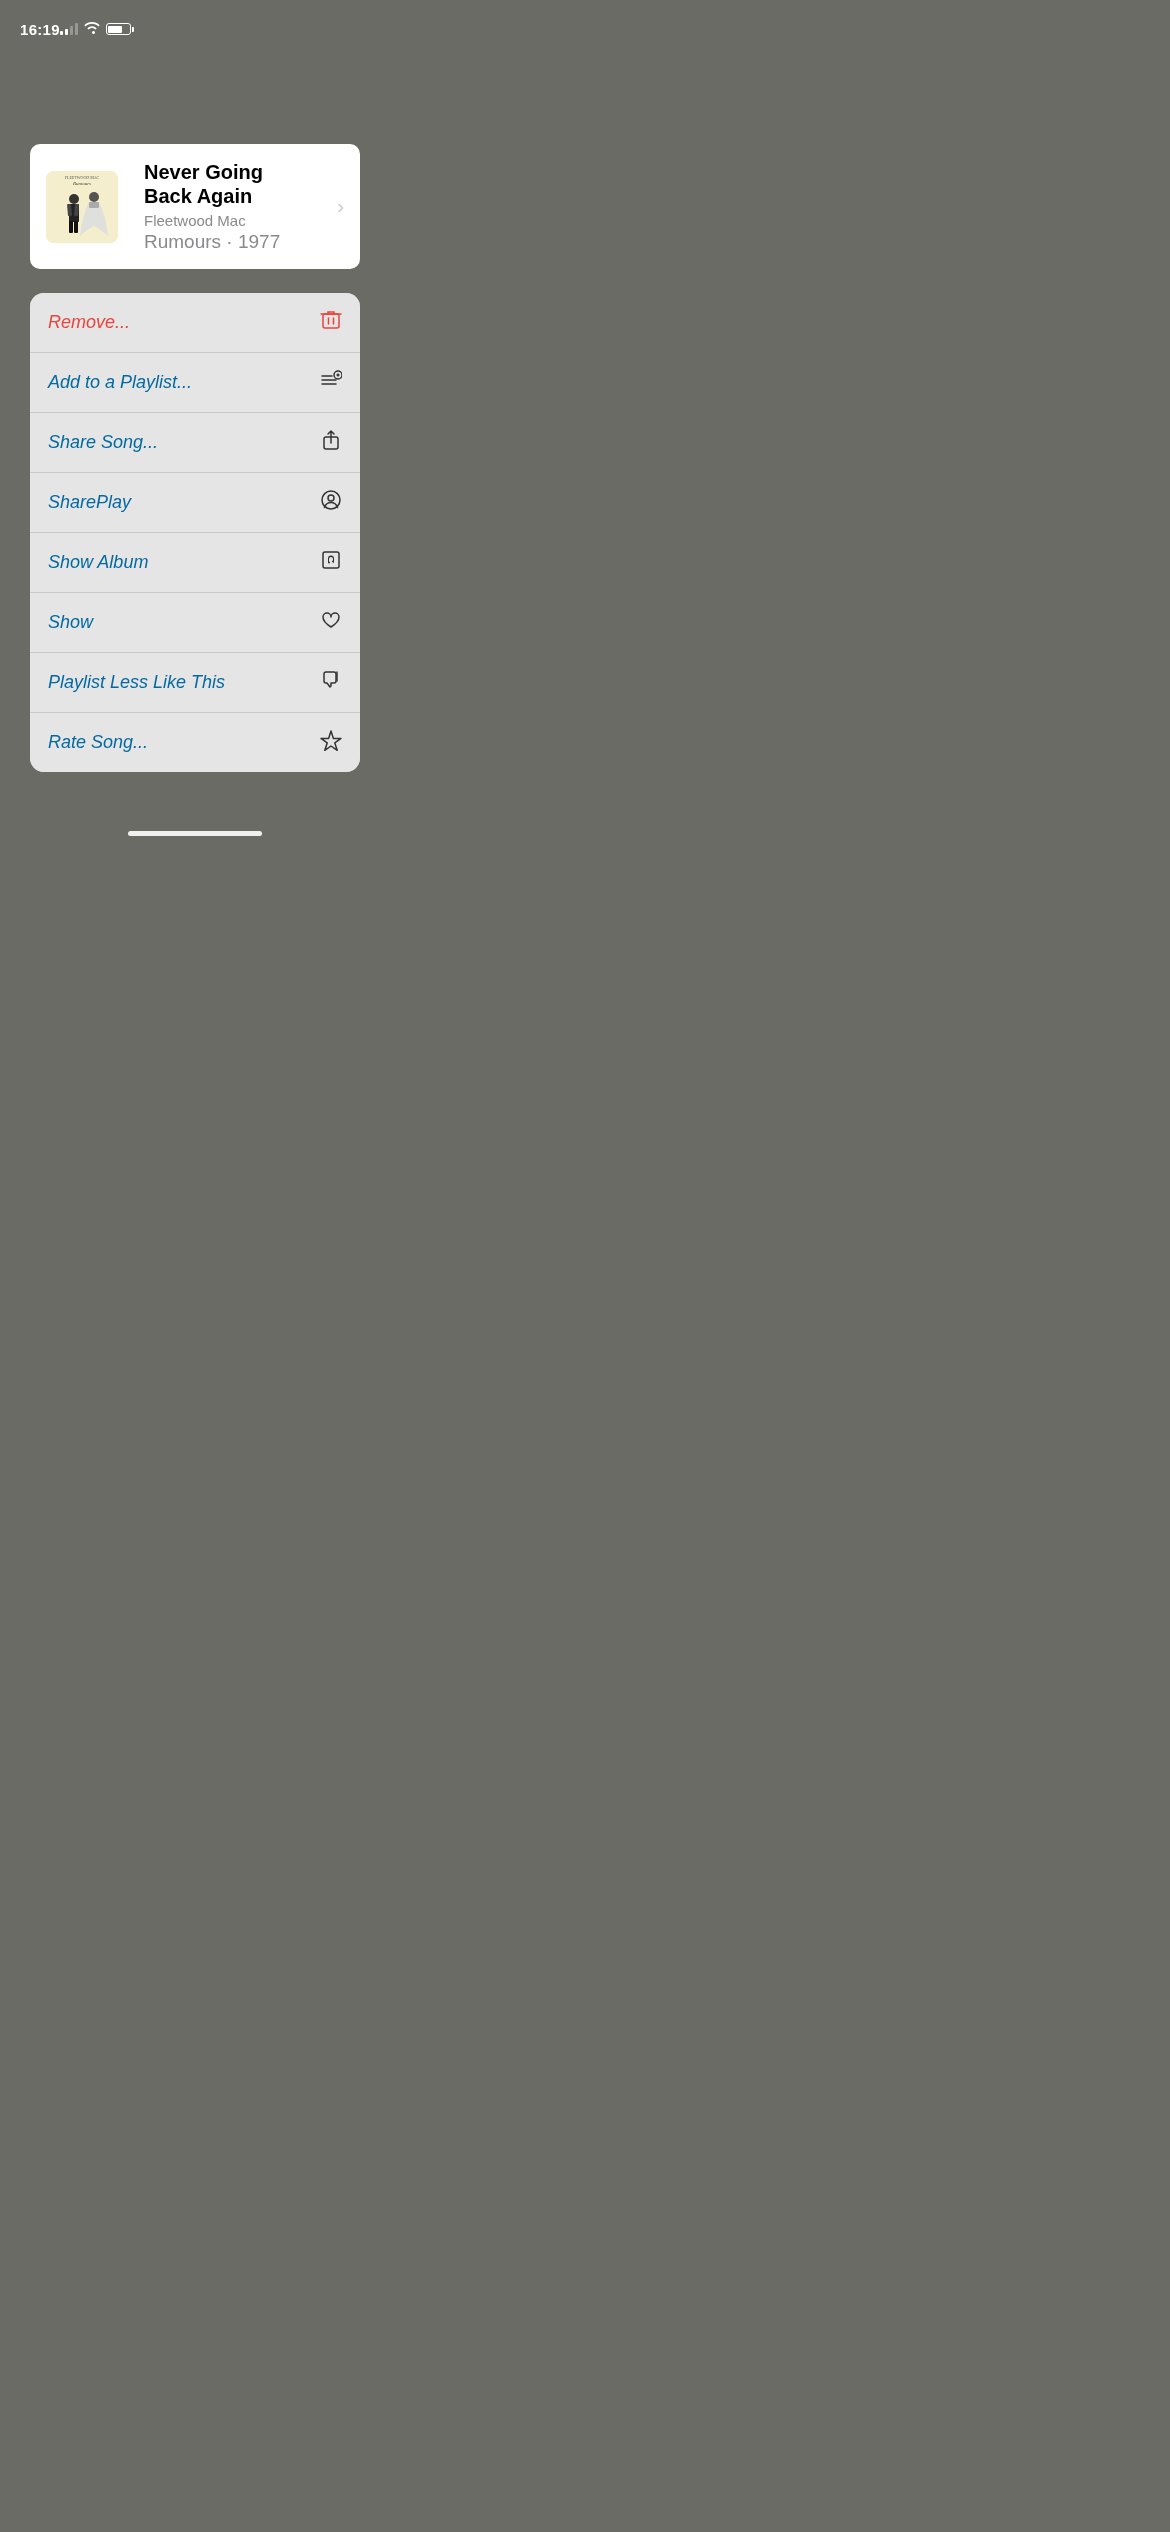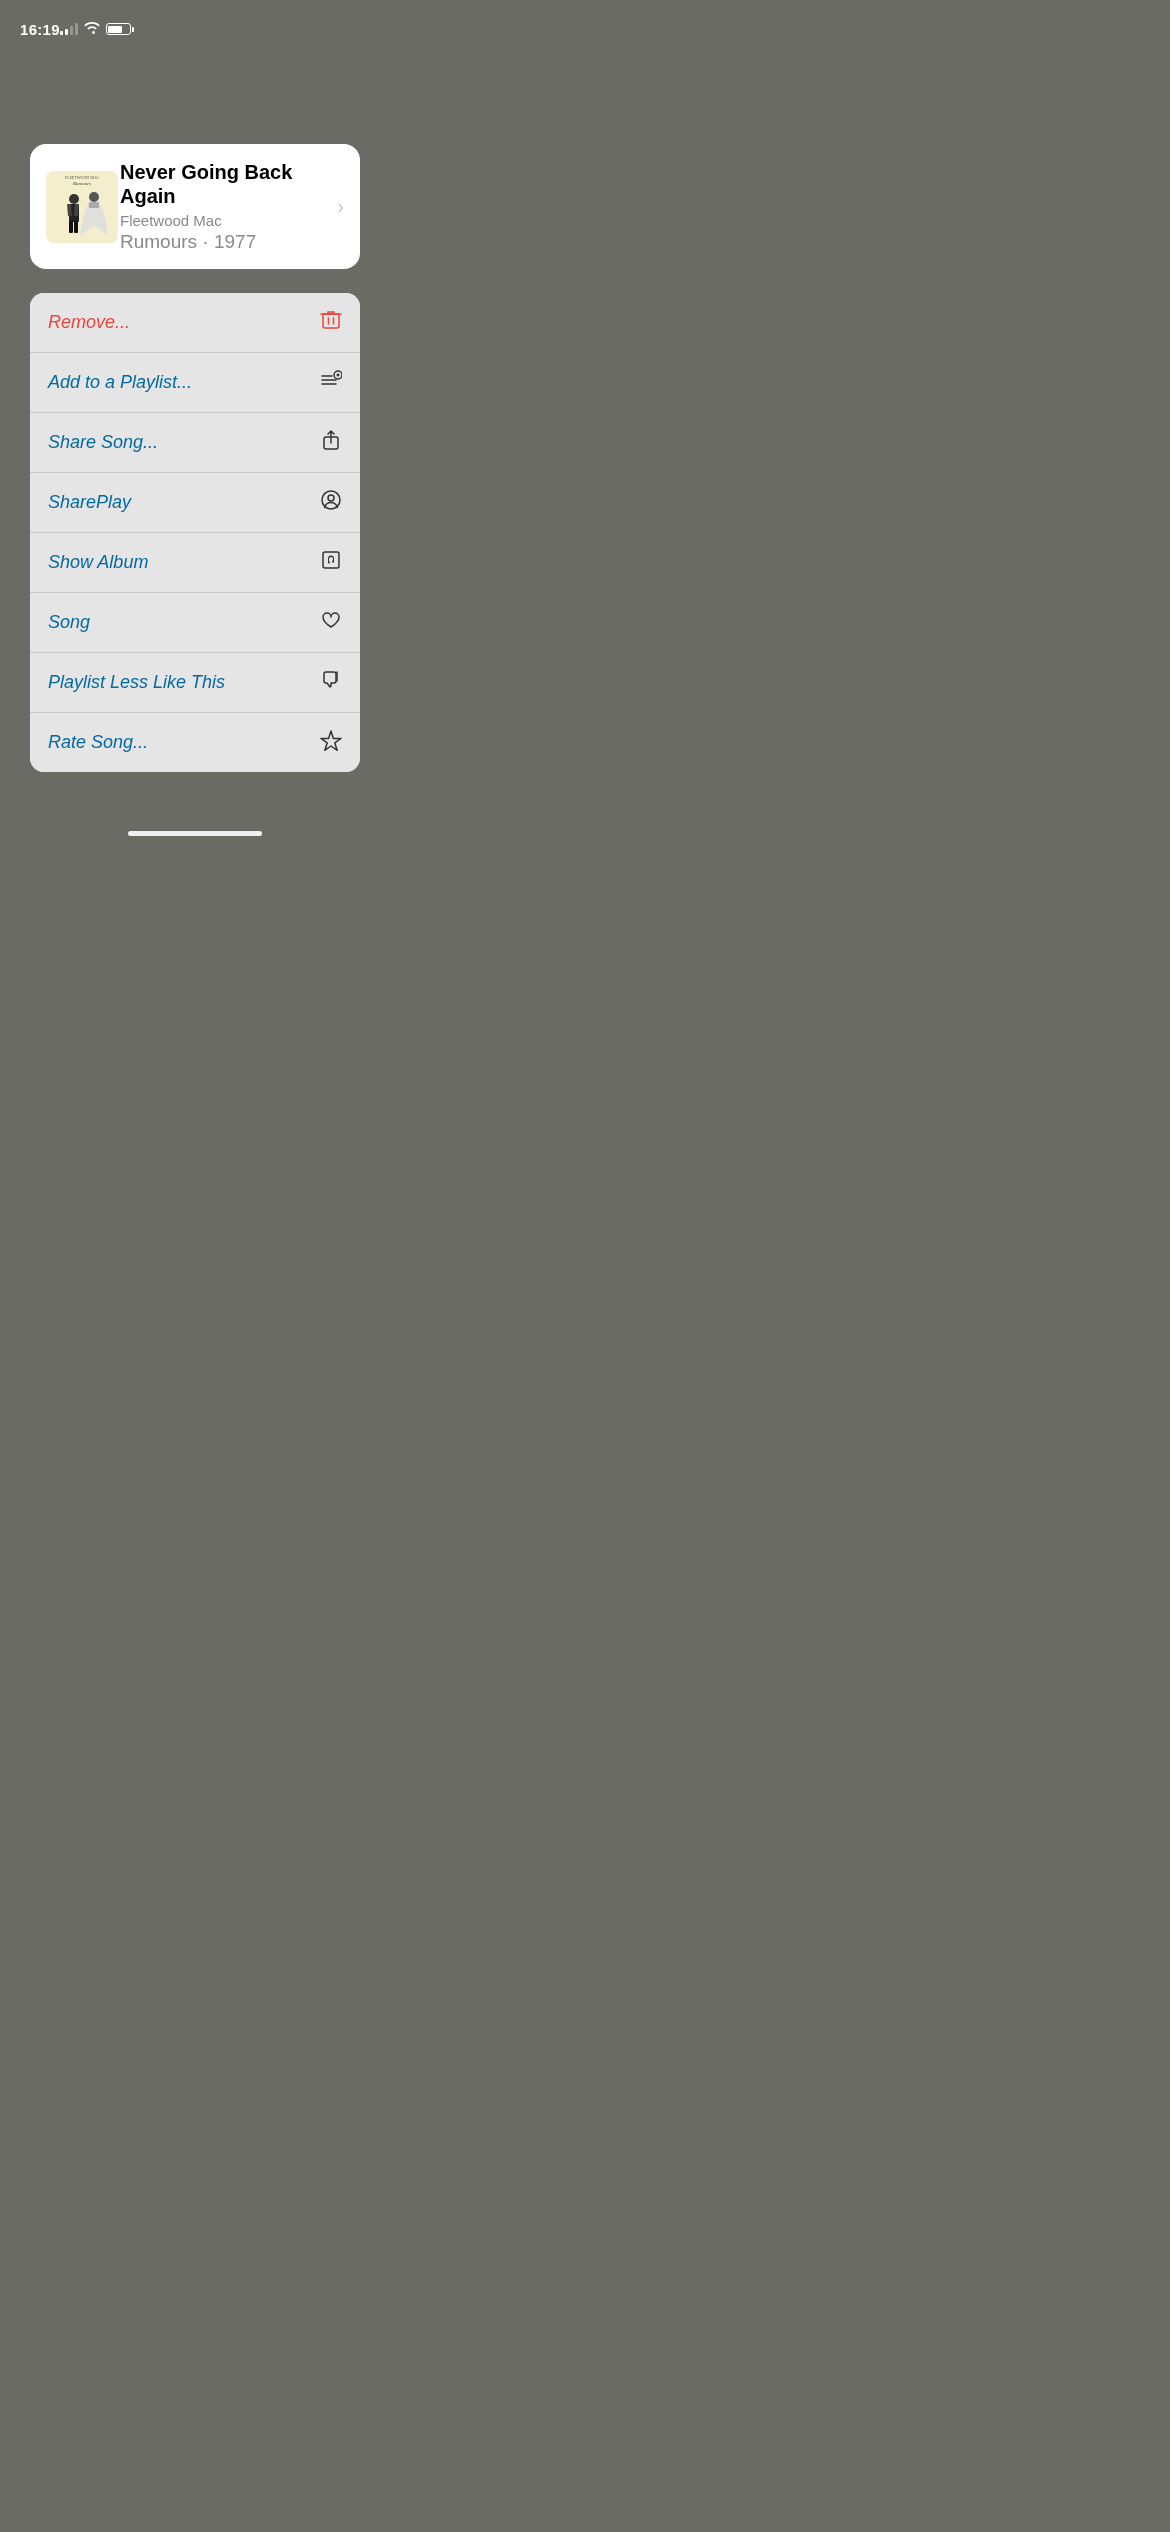--- a/index.html
+++ b/index.html
@@ -89,26 +89,26 @@
       width: 2px;
       height: 5px;
       background: white;
       border-radius: 0 1px 1px 0;
       margin-left: 1px;
     }
 
     
     .song-card {
       background: white;
-      border-radius: 16px;
+      border-radius: 10px;
       margin: 100px 30px 0 30px;
       padding: 16px;
       display: flex;
       align-items: center;
-      gap: 2px;
+      gap: 26px;
       position: relative;
     }
 
     .album-art {
       width: 72px;
       height: 72px;
       border-radius: 8px;
       background: #f5f0e0;
       flex-shrink: 0;
       display: flex;
@@ -313,21 +313,21 @@
       <svg width="22" height="22" viewBox="0 0 22 22" fill="none" xmlns="http://www.w3.org/2000/svg">
         <rect x="3" y="3" width="16" height="16" rx="2" stroke="#333" stroke-width="1.5" fill="none"></rect>
         <path d="M14 9.5a3 3 0 0 0-6 0v4h1V10a2 2 0 0 1 4 0v3.5h1V9.5z" fill="#333"></path>
         <circle cx="9" cy="13.5" r="1" fill="#333"></circle>
         <circle cx="13" cy="12.5" r="1" fill="#333"></circle>
       </svg>
     </span>
   </div>
 
   <div class="menu-item">
-    <span class="menu-label">Song</span>
+    <span class="menu-label">Show</span>
     <span class="menu-icon">
       <svg width="22" height="22" viewBox="0 0 22 22" fill="none" xmlns="http://www.w3.org/2000/svg">
         <path d="M11 18S3 13 3 8a4 4 0 0 1 8 0 4 4 0 0 1 8 0c0 5-8 10-8 10z" stroke="#333" stroke-width="1.5" fill="none" stroke-linejoin="round"></path>
       </svg>
     </span>
   </div>
 
   <div class="menu-item">
     <span class="menu-label">Playlist Less Like This</span>
     <span class="menu-icon">

